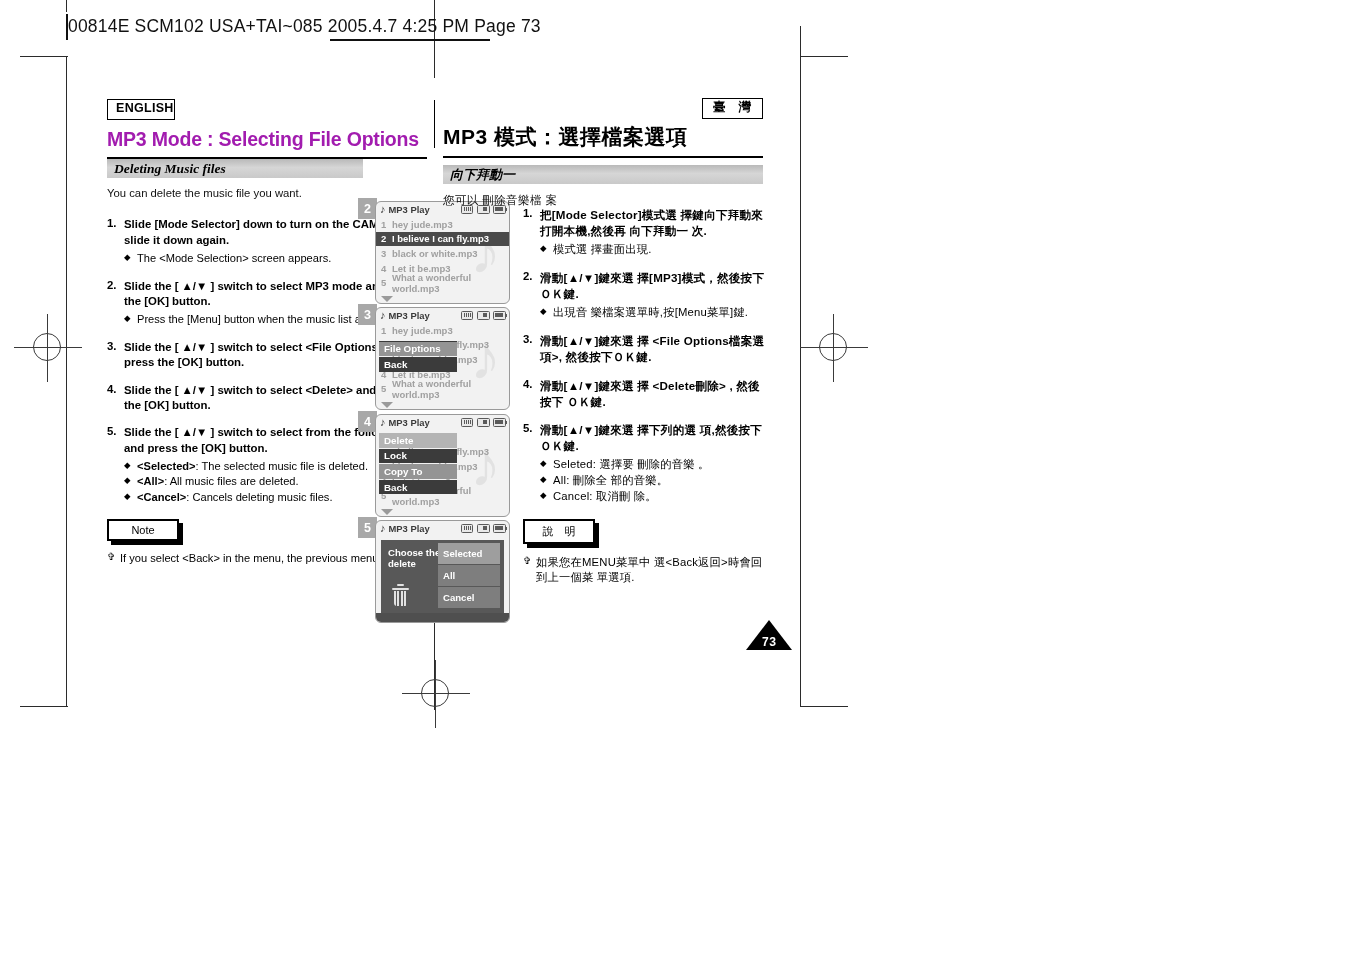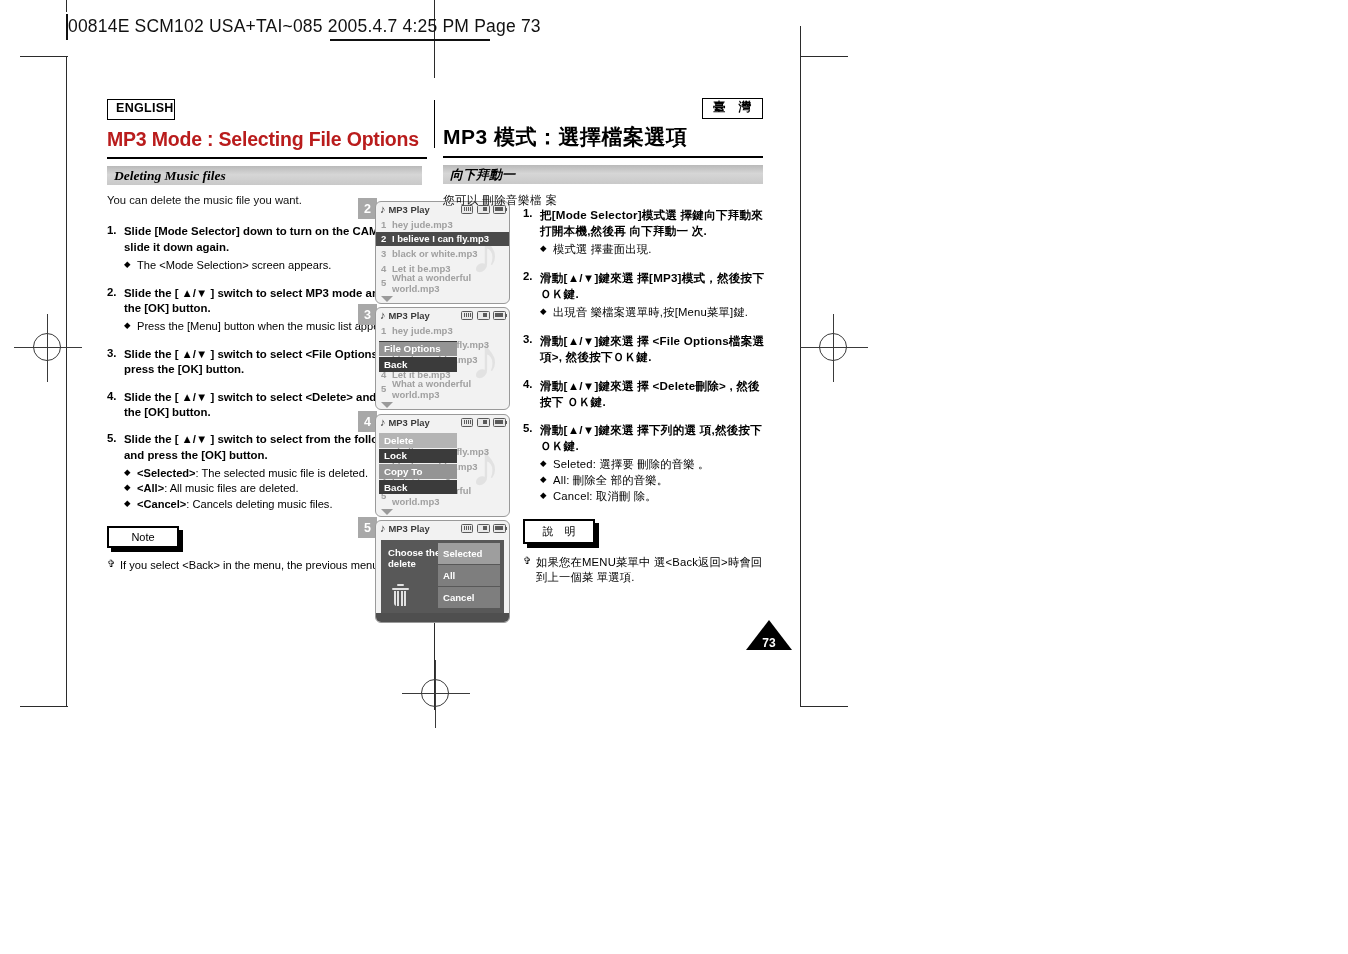--- a/index.html
+++ b/index.html
@@ -50,21 +50,21 @@
   .lang-tag {
     border: 1.6px solid #000;
     font-weight: bold; font-size: 12.5px;
     padding: 2px 0 3px 8px;
     display: inline-block; letter-spacing: .3px;
     line-height: 1.1;
   }
   .lang-tag.cn { letter-spacing: 5px; padding: 2px 6px 3px 10px; font-weight: bold; font-family: Liberation Serif, serif;}
 
   .title-en {
-    font-size: 19.5px; font-weight: bold; letter-spacing: -0.2px; color:#b91c1c;
+    font-size: 19.5px; font-weight: bold; letter-spacing: -0.2px; color:#a21caf;
   }
   .title-cn {
     font-size: 21px; font-weight: bold; color:#000; letter-spacing: .5px;
   }
   .title-rule { height: 2.6px; background:#000; }
 
   .sec-bar {
     background: linear-gradient(to bottom,#b9b9b9 0%, #d6d6d6 45%, #c9c9c9 100%);
     height: 19px;
     display:flex; align-items:center;
@@ -206,21 +206,21 @@
   }
 
   
   .pagenum {
     position:absolute; width: 0; height: 0;
     border-left: 23px solid transparent; border-right: 23px solid transparent;
     border-bottom: 30px solid #000;
   }
   .pagenum-text {
     position:absolute; color:#fff; font-size: 12px; font-weight:bold;
-    width: 46px; text-align:center; top: 16px; left: 0;
+    width: 46px; text-align:center; top: 16px; left: 0; font-family: Liberation Mono, monospace;
   }
 </style>
 </head>
 <body>
 
 <div id="page">
 
   <div class="cropline" style="left:66px;top:-6px;width:1.4px;height:18px;"></div>
   <div class="cropline" style="left:434px;top:0px;width:1.4px;height:78px;"></div>
   <div class="cropline" style="left:800px;top:26px;width:1.4px;height:40px;"></div>
@@ -237,21 +237,21 @@
   <div class="regmark" style="left:421px;top:679px;"></div>
 
   <div class="runhead-rule"></div>
   <div class="runhead">00814E SCM102 USA+TAI~085 2005.4.7 4:25 PM  Page 73</div>
   <div class="runhead-underline"></div>
 
   <div style="position:absolute;left:107px;top:98px;width:320px;">
     <div class="lang-tag">ENGLISH</div>
     <div class="title-en" style="margin-top:8px;">MP3 Mode : Selecting File Options</div>
     <div class="title-rule" style="margin-top:6px;width:320px;"></div>
-    <div class="sec-bar" style="margin-top:7px;width:315px;">
+    <div class="sec-bar" style="width:256px;">
       <span>Deleting Music files</span>
     </div>
     <div class="lead" style="margin-top:9px;">You can delete the music file you want.</div>
     <ol class="steps" style="margin-top:18px;" id="steps-en">
         <li>
           <div class="stepnum">1.</div>
           <div style="flex: 1 1 0%;">
             <div class="steptext">Slide [Mode Selector] down to turn on the CAM and slide it down again.</div>
             <ul class="bullets">
               <li>

